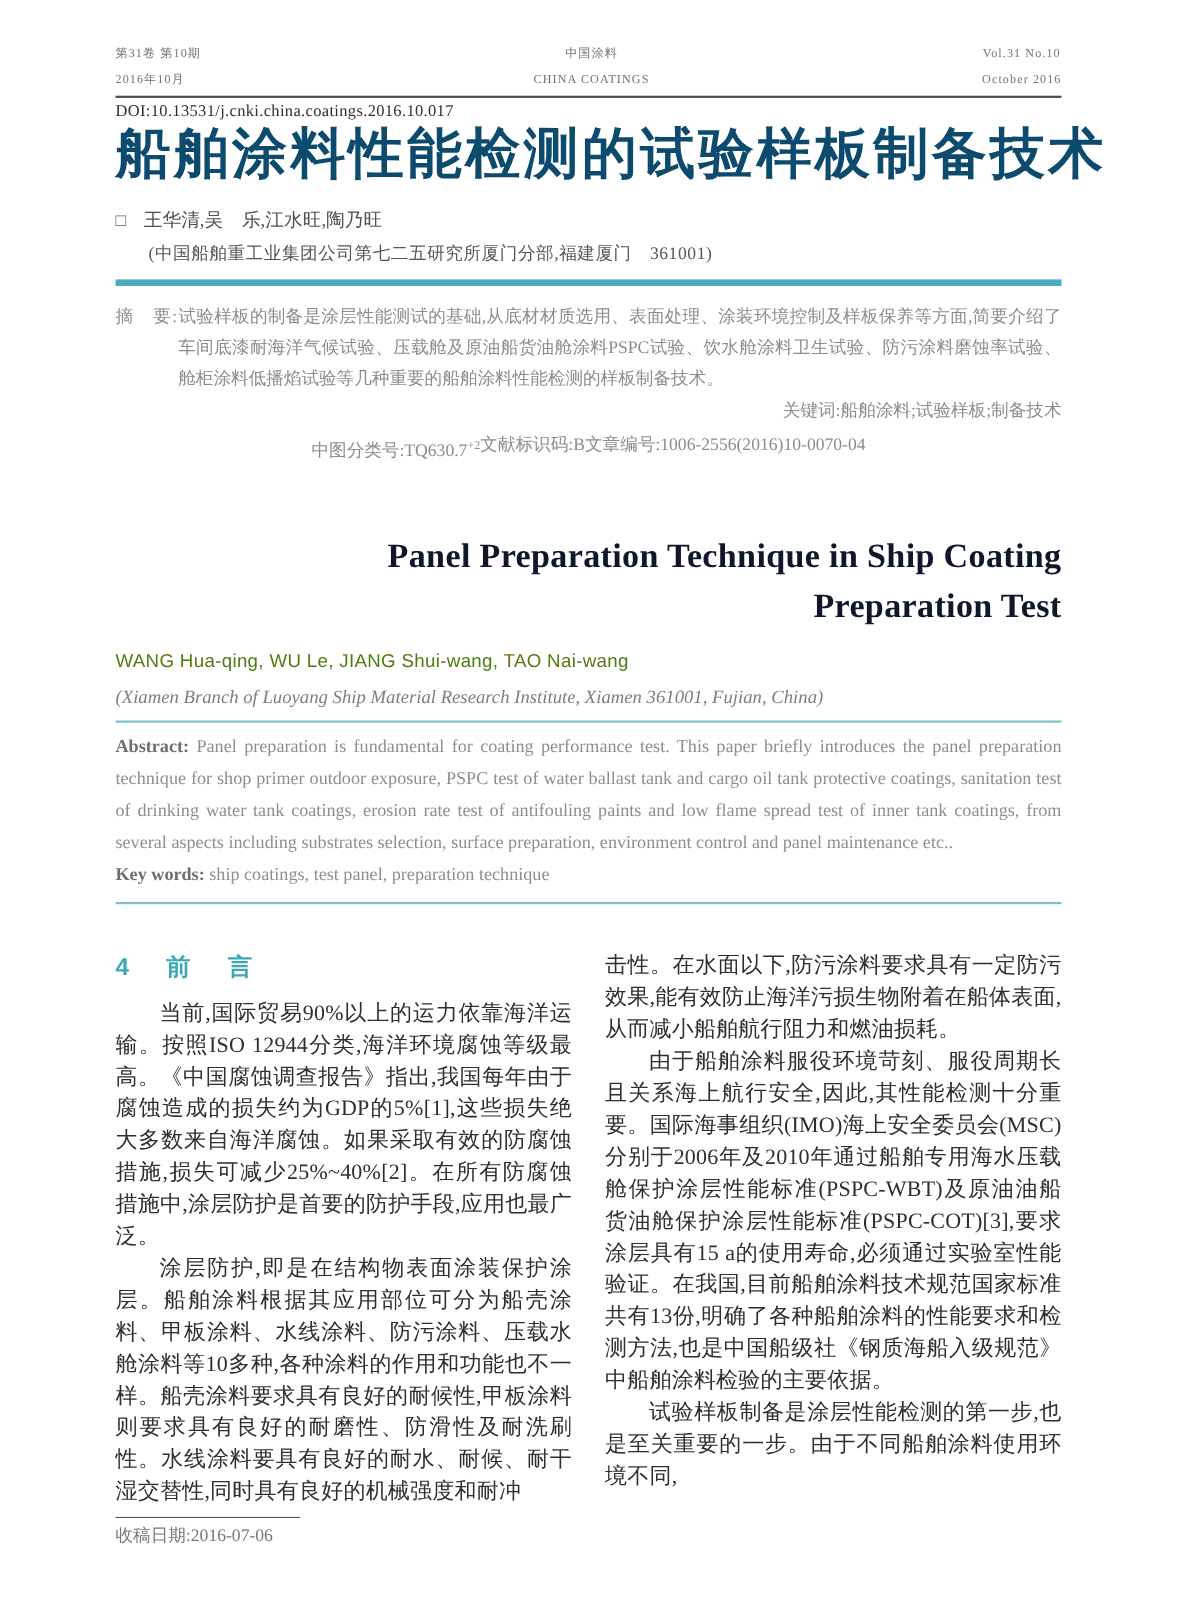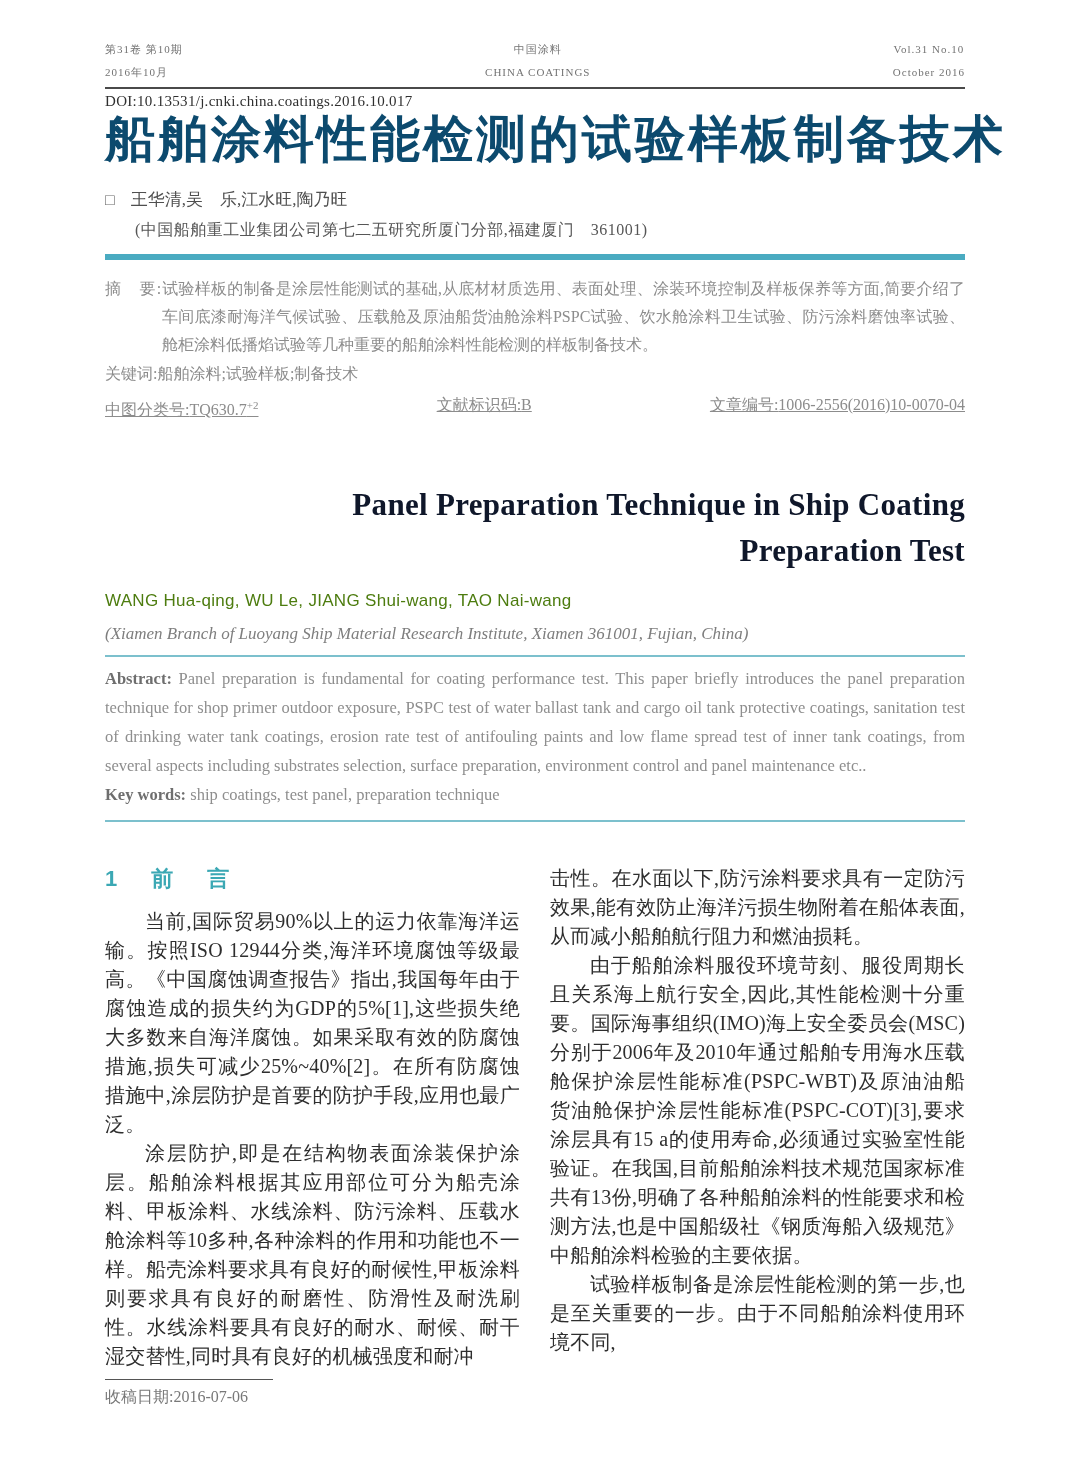--- a/index.html
+++ b/index.html
@@ -34,22 +34,22 @@
   .authors-cn { margin-top: 20px; font-size: 17px; color: #4f4f4f; }
   .authors-cn .marker { display: inline-block; margin-right: 16px; color: #6a6a6a; font-size: 16px; }
   .affil-cn { margin-top: 9px; padding-left: 30px; font-size: 16px; color: #565656; letter-spacing: .5px; }
 
   .teal-bar { height: 6px; background: #4aabc1; margin-top: 13px; }
 
   
   .abstract-cn { margin-top: 15px; color: #8c8c8c; font-size: 16px; line-height: 28px; }
   .abs-p { padding-left: 57px; text-indent: -57px; text-align: justify; }
   .abs-label { letter-spacing: 1px; margin-top: 20px; }
-  .kw-p { margin-top: 1px; }
-  .class-row { display: flex; justify-content: space-between; margin-top: 3px; text-decoration: underline; }
+  .kw-p { margin-top: 1px; text-align: right; }
+  .class-row { display: flex; justify-content: center; margin-top: 3px; }
   .class-row sup { font-size: 11px; }
 
   
   .title-en {
     margin-top: 58px;
     font-family: "Liberation Serif", serif;
     font-weight: bold;
     font-size: 31px;
     line-height: 46px;
     color: #0f172a;
@@ -141,21 +141,21 @@
 
   <div class="abstract-en">
     <p><strong>Abstract:</strong> <span>Panel preparation is fundamental for coating performance test. This paper briefly introduces the panel preparation technique for shop primer outdoor exposure, PSPC test of water ballast tank and cargo oil tank protective coatings, sanitation test of drinking water tank coatings, erosion rate test of antifouling paints and low flame spread test of inner tank coatings, from several aspects including substrates selection, surface preparation, environment control and panel maintenance etc..</span></p>
     <p><strong>Key words:</strong> <span>ship coatings, test panel, preparation technique</span></p>
   </div>
 
   <div class="teal-rule"></div>
 
   <div class="columns">
     <div class="col">
-      <h3 class="sec-heading">1　前　言</h3>
+      <h3 class="sec-heading">4　前　言</h3>
       <p class="body-p indent">当前,国际贸易90%以上的运力依靠海洋运输。按照ISO 12944分类,海洋环境腐蚀等级最高。《中国腐蚀调查报告》指出,我国每年由于腐蚀造成的损失约为GDP的5%[1],这些损失绝大多数来自海洋腐蚀。如果采取有效的防腐蚀措施,损失可减少25%~40%[2]。在所有防腐蚀措施中,涂层防护是首要的防护手段,应用也最广泛。</p>
       <p class="body-p indent">涂层防护,即是在结构物表面涂装保护涂层。船舶涂料根据其应用部位可分为船壳涂料、甲板涂料、水线涂料、防污涂料、压载水舱涂料等10多种,各种涂料的作用和功能也不一样。船壳涂料要求具有良好的耐候性,甲板涂料则要求具有良好的耐磨性、防滑性及耐洗刷性。水线涂料要具有良好的耐水、耐候、耐干湿交替性,同时具有良好的机械强度和耐冲</p>
     </div>
     <div class="col">
       <p class="body-p">击性。在水面以下,防污涂料要求具有一定防污效果,能有效防止海洋污损生物附着在船体表面,从而减小船舶航行阻力和燃油损耗。</p>
       <p class="body-p indent">由于船舶涂料服役环境苛刻、服役周期长且关系海上航行安全,因此,其性能检测十分重要。国际海事组织(IMO)海上安全委员会(MSC)分别于2006年及2010年通过船舶专用海水压载舱保护涂层性能标准(PSPC-WBT)及原油油船货油舱保护涂层性能标准(PSPC-COT)[3],要求涂层具有15 a的使用寿命,必须通过实验室性能验证。在我国,目前船舶涂料技术规范国家标准共有13份,明确了各种船舶涂料的性能要求和检测方法,也是中国船级社《钢质海船入级规范》中船舶涂料检验的主要依据。</p>
       <p class="body-p indent">试验样板制备是涂层性能检测的第一步,也是至关重要的一步。由于不同船舶涂料使用环境不同,</p>
     </div>
   </div>
 

